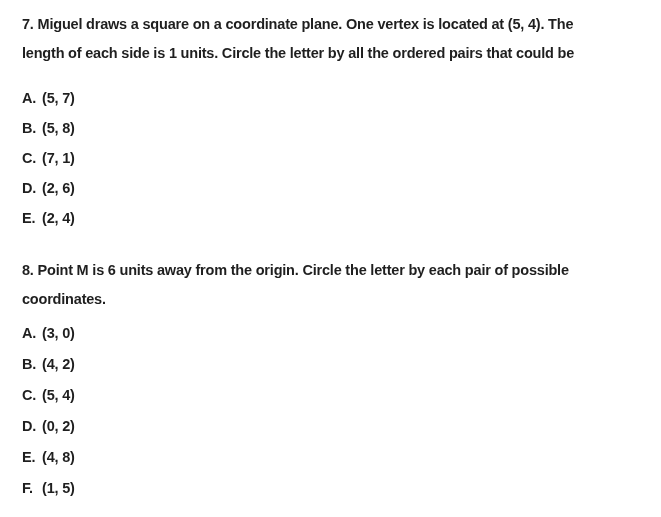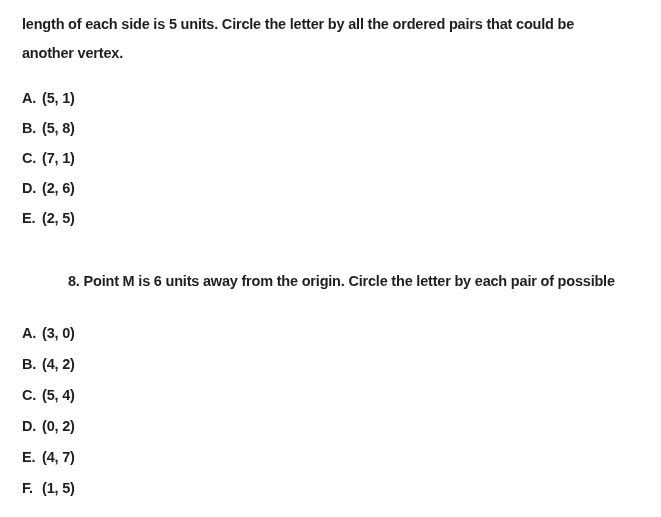--- a/index.html
+++ b/index.html
@@ -45,58 +45,59 @@
   .option .letter {
     display: inline-block;
     width: 20px;
     flex: 0 0 20px;
   }
   .option .value {
     display: inline-block;
   }
   #q7-prompt  { top: 10px; }
   #q7-options { top: 83px; }
-  #q8-prompt  { top: 267px; margin-left: 46px; }
+  #q8-prompt  { top: 256px; }
   #q8-options { top: 317px; }
 </style>
 </head>
 <body>
 
 <main class="page">
 
   <div class="prompt" id="q7-prompt">
-    <div class="line">length of each side is 5 units. Circle the letter by all the ordered pairs that could be</div>
-    <div class="line">another vertex.</div>
+    <div class="line">7. Miguel draws a square on a coordinate plane. One vertex is located at (5, 4). The</div>
+    <div class="line">length of each side is 1 units. Circle the letter by all the ordered pairs that could be</div>
   </div>
 
   <ul class="options" id="q7-options">
     <li class="option">
       <span class="letter">A.</span>
-      <span class="value">(5, 1)</span>
+      <span class="value">(5, 7)</span>
     </li>
     <li class="option">
       <span class="letter">B.</span>
       <span class="value">(5, 8)</span>
     </li>
     <li class="option">
       <span class="letter">C.</span>
       <span class="value">(7, 1)</span>
     </li>
     <li class="option">
       <span class="letter">D.</span>
       <span class="value">(2, 6)</span>
     </li>
     <li class="option">
       <span class="letter">E.</span>
-      <span class="value">(2, 5)</span>
+      <span class="value">(2, 4)</span>
     </li>
   </ul>
 
   <div class="prompt" id="q8-prompt">
     <div class="line">8. Point M is 6 units away from the origin. Circle the letter by each pair of possible</div>
+    <div class="line">coordinates.</div>
   </div>
 
   <ul class="options" id="q8-options">
     <li class="option">
       <span class="letter">A.</span>
       <span class="value">(3, 0)</span>
     </li>
     <li class="option">
       <span class="letter">B.</span>
       <span class="value">(4, 2)</span>
@@ -104,21 +105,21 @@
     <li class="option">
       <span class="letter">C.</span>
       <span class="value">(5, 4)</span>
     </li>
     <li class="option">
       <span class="letter">D.</span>
       <span class="value">(0, 2)</span>
     </li>
     <li class="option">
       <span class="letter">E.</span>
-      <span class="value">(4, 7)</span>
+      <span class="value">(4, 8)</span>
     </li>
     <li class="option">
       <span class="letter">F.</span>
       <span class="value">(1, 5)</span>
     </li>
   </ul>
 
 </main>
 
 </body></html>

